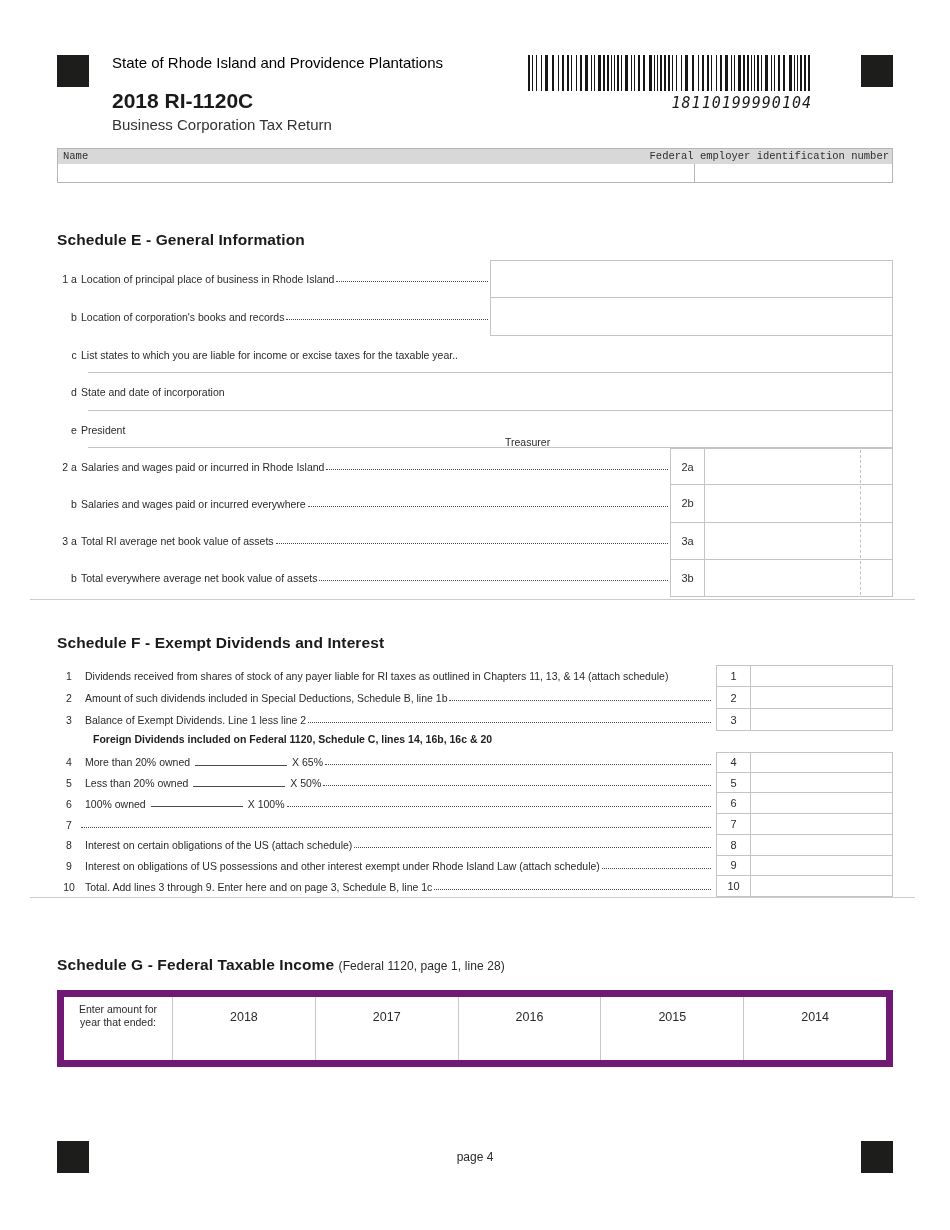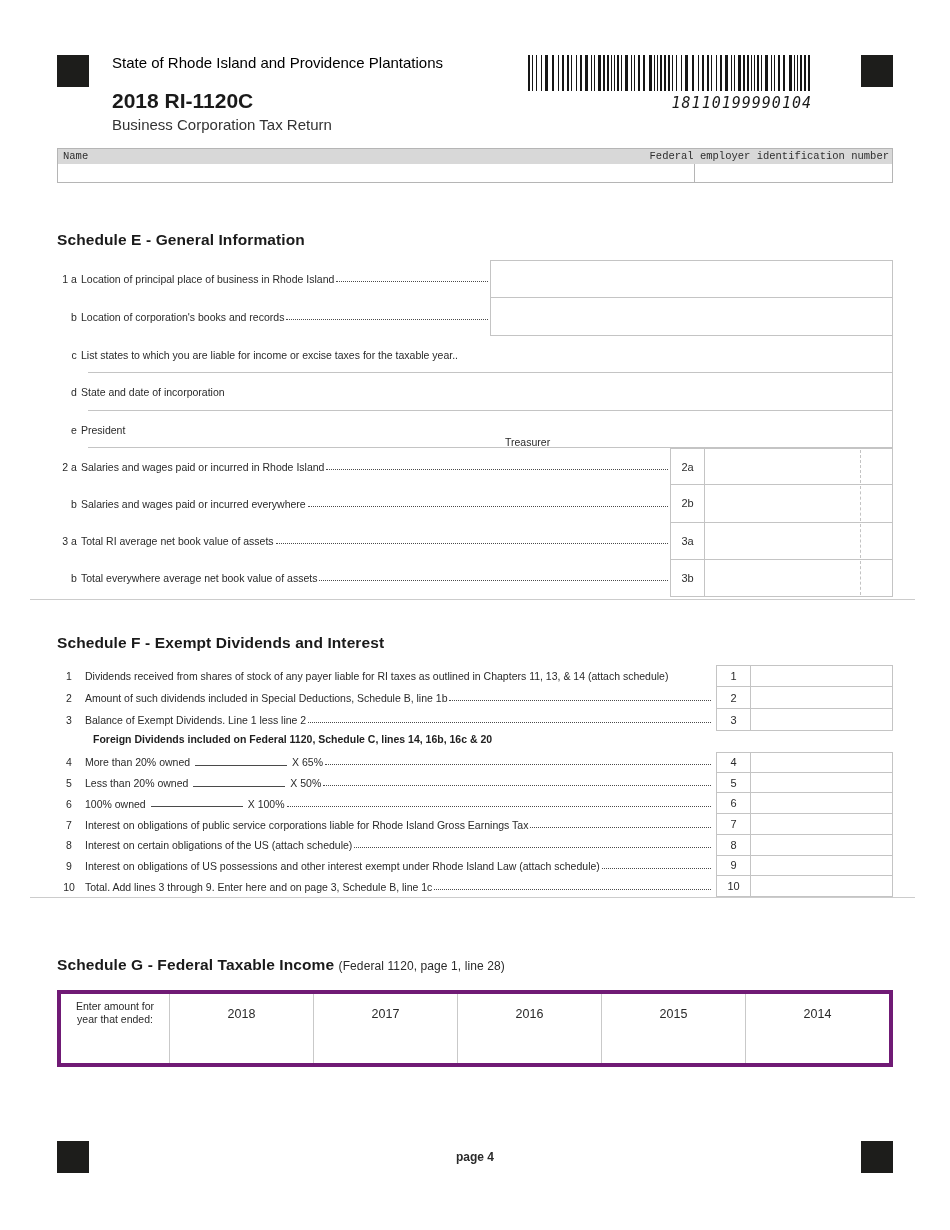--- a/index.html
+++ b/index.html
@@ -72,26 +72,26 @@
   .sftxt{margin-left:6px;flex:none;}
   .sfcode{width:34px;flex:none;display:flex;align-items:center;justify-content:center;
           border-left:1px solid #c4c4c4;border-bottom:1px solid #c4c4c4;box-sizing:border-box;font-size:11px;}
   .sfamt{flex:1;border-left:1px solid #c4c4c4;border-bottom:1px solid #c4c4c4;border-right:1px solid #c4c4c4;box-sizing:border-box;}
   .sfrow.first .sfcode,.sfrow.first .sfamt{border-top:1px solid #c4c4c4;}
   .sfheading{position:absolute;left:93px;top:733px;font-size:10.5px;font-weight:bold;color:#1e1e1e;white-space:nowrap;}
   .divider{position:absolute;left:30px;width:885px;border-top:1px solid #cccccc;}
 
   
   .sgtable{position:absolute;left:57px;top:990px;width:836px;height:77px;box-sizing:border-box;
-           border:4px solid #701a75;display:grid;grid-template-columns:108px repeat(5,1fr);}
+           border:7px solid #701a75;display:grid;grid-template-columns:108px repeat(5,1fr);}
   .sgcell{border-left:1px solid #c9c9c9;box-sizing:border-box;text-align:center;}
   .sgcell.firstcol{border-left:none;font-size:10.5px;padding:6px 6px 0 6px;line-height:13px;text-align:center;}
   .sgyear{font-size:12.5px;padding-top:13px;color:#2a2a2a;}
 
-  .pagelabel{position:absolute;left:0;top:1150px;width:100%;text-align:center;font-size:12px;color:#2a2a2a;font-weight:bold;}
+  .pagelabel{position:absolute;left:0;top:1150px;width:100%;text-align:center;font-size:12px;color:#2a2a2a;}
 </style>
 </head>
 <body>
 
 <div class="page">
 
   <div class="sq" style="left:57px;top:55px;"></div>
   <div class="sq" style="left:861px;top:55px;"></div>
 
   <div class="abs" style="left:112px;top:54px;">
@@ -344,21 +344,20 @@
         <span class="blank"></span>
         <span>X 100%</span>
         <span class="dots"></span>
       </div>
       <div class="sfcode">6</div>
       <div class="sfamt"></div>
     </div>
     <div class="sfrow">
       <div class="lbl">
         <span class="sfnum">7</span>
-        <span class="sftxt">Interest on obligations of public service corporations liable for Rhode Island Gross Earnings Tax</span>
         <span class="dots"></span>
       </div>
       <div class="sfcode">7</div>
       <div class="sfamt"></div>
     </div>
     <div class="sfrow">
       <div class="lbl">
         <span class="sfnum">8</span>
         <span class="sftxt">Interest on certain obligations of the US (attach schedule)</span>
         <span class="dots"></span>

